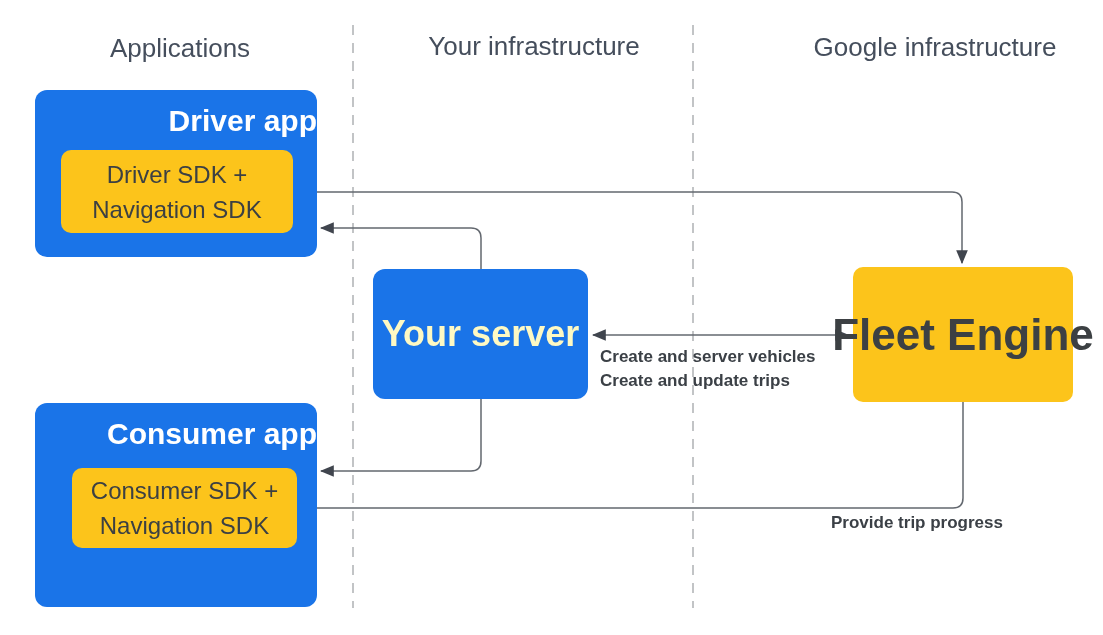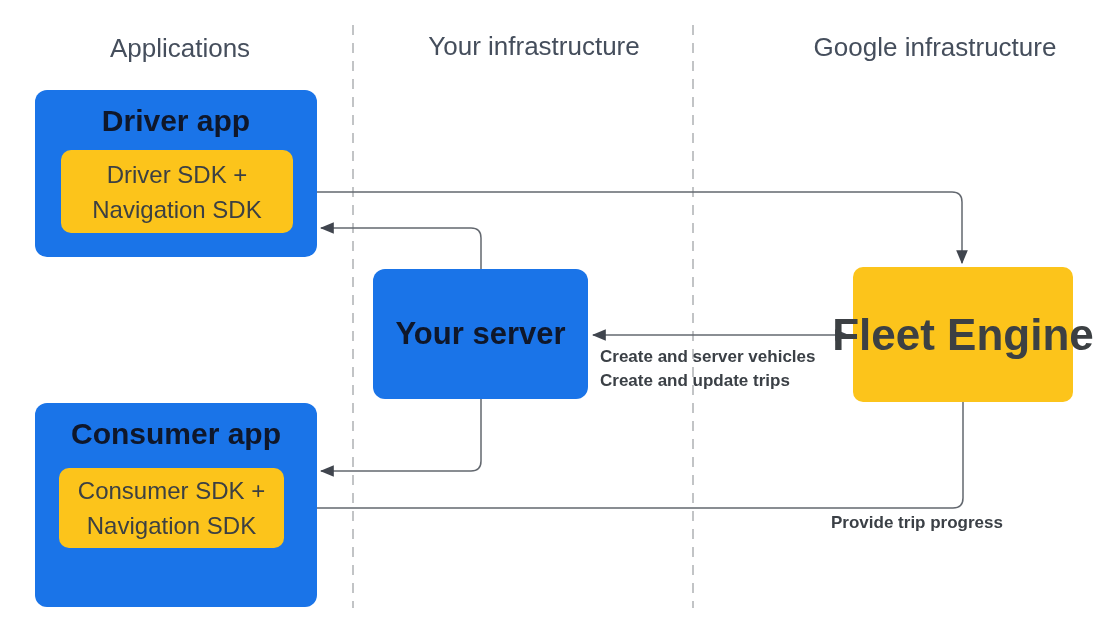--- a/index.html
+++ b/index.html
@@ -32,24 +32,24 @@
     position: absolute;
     border-radius: 12px;
     box-sizing: border-box;
   }
   .node.blue { background: #1a74e8; }
   .node.yellow { background: #fcc41b; border-radius: 10px; }
   .app-title {
     position: absolute;
     left: 0; right: 0;
     top: 11px;
-    text-align: center;
+    text-align: right;
     font-size: 30px;
     font-weight: 700;
-    color: #0f172a;
+    color: #ffffff;
     line-height: 40px;
     white-space: nowrap;
   }
   .sdk-box {
     position: absolute;
     display: flex;
     flex-direction: column;
     align-items: center;
     justify-content: center;
     text-align: center;
@@ -63,21 +63,21 @@
   }
   .big-node {
     display: flex;
     align-items: center;
     justify-content: center;
   }
   .big-node .big-title {
     font-weight: 700;
     white-space: nowrap;
   }
-  #your-server-box .big-title { font-size: 31px; color: #0f172a; }
+  #your-server-box .big-title { font-size: 36px; color: #fef9c3; }
   #fleet-engine-box .big-title { font-size: 44px; color: #3c4043; }
   .edge-label {
     position: absolute;
     font-size: 17px;
     font-weight: 700;
     color: #3b4046;
     white-space: nowrap;
   }
 </style>
 </head>
@@ -113,21 +113,21 @@
   <div class="node blue" id="driver-app-box" style="left:35px; top:90px; width:282px; height:167px;">
     <div class="app-title">Driver app</div>
     <div class="node yellow sdk-box" style="left:26px; top:60px; width:232px; height:83px;">
       <span class="sdk-line">Driver SDK +</span>
       <span class="sdk-line">Navigation SDK</span>
     </div>
   </div>
 
   <div class="node blue" id="consumer-app-box" style="left:35px; top:403px; width:282px; height:204px;">
     <div class="app-title">Consumer app</div>
-    <div class="node yellow sdk-box" style="left:24px; top:65px; width:225px; height:80px;">
+    <div class="node yellow sdk-box" style="left:37px; top:65px; width:225px; height:80px;">
       <span class="sdk-line">Consumer SDK +</span>
       <span class="sdk-line">Navigation SDK</span>
     </div>
   </div>
 
   <div class="node blue big-node" id="your-server-box" style="left:373px; top:269px; width:215px; height:130px;">
     <span class="big-title">Your server</span>
   </div>
 
   <div class="node yellow big-node" id="fleet-engine-box" style="left:853px; top:267px; width:220px; height:135px;">

